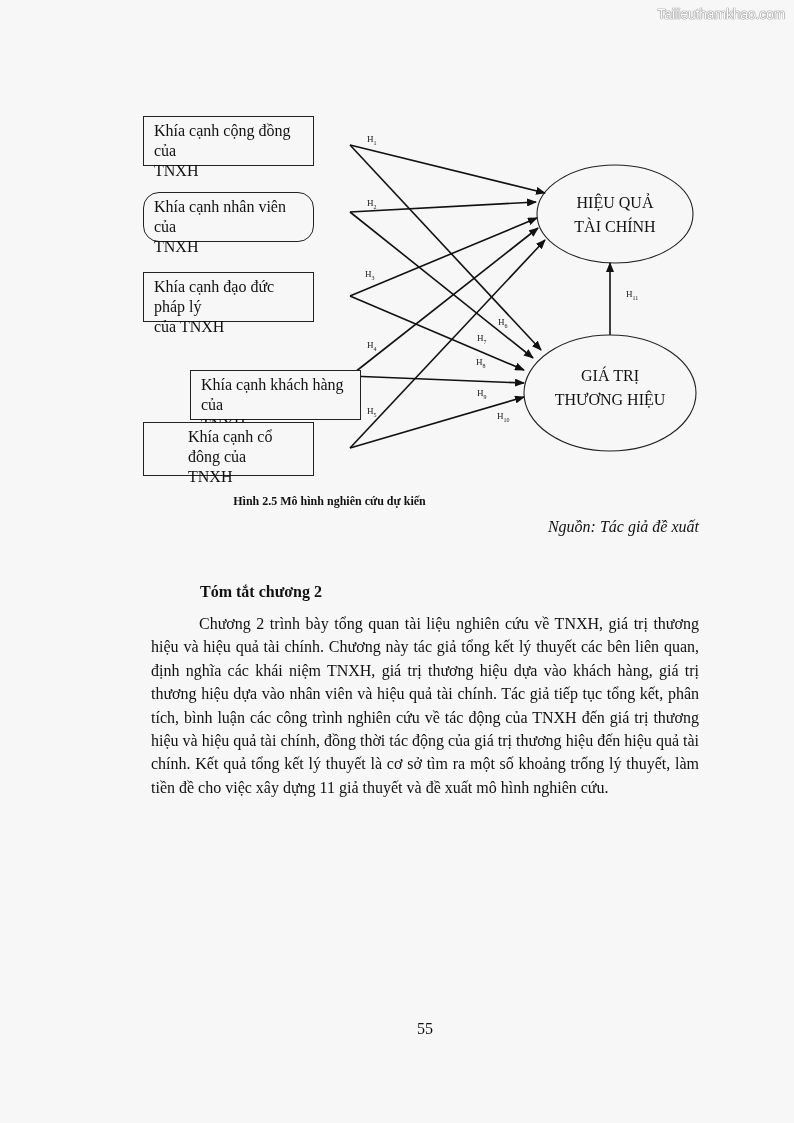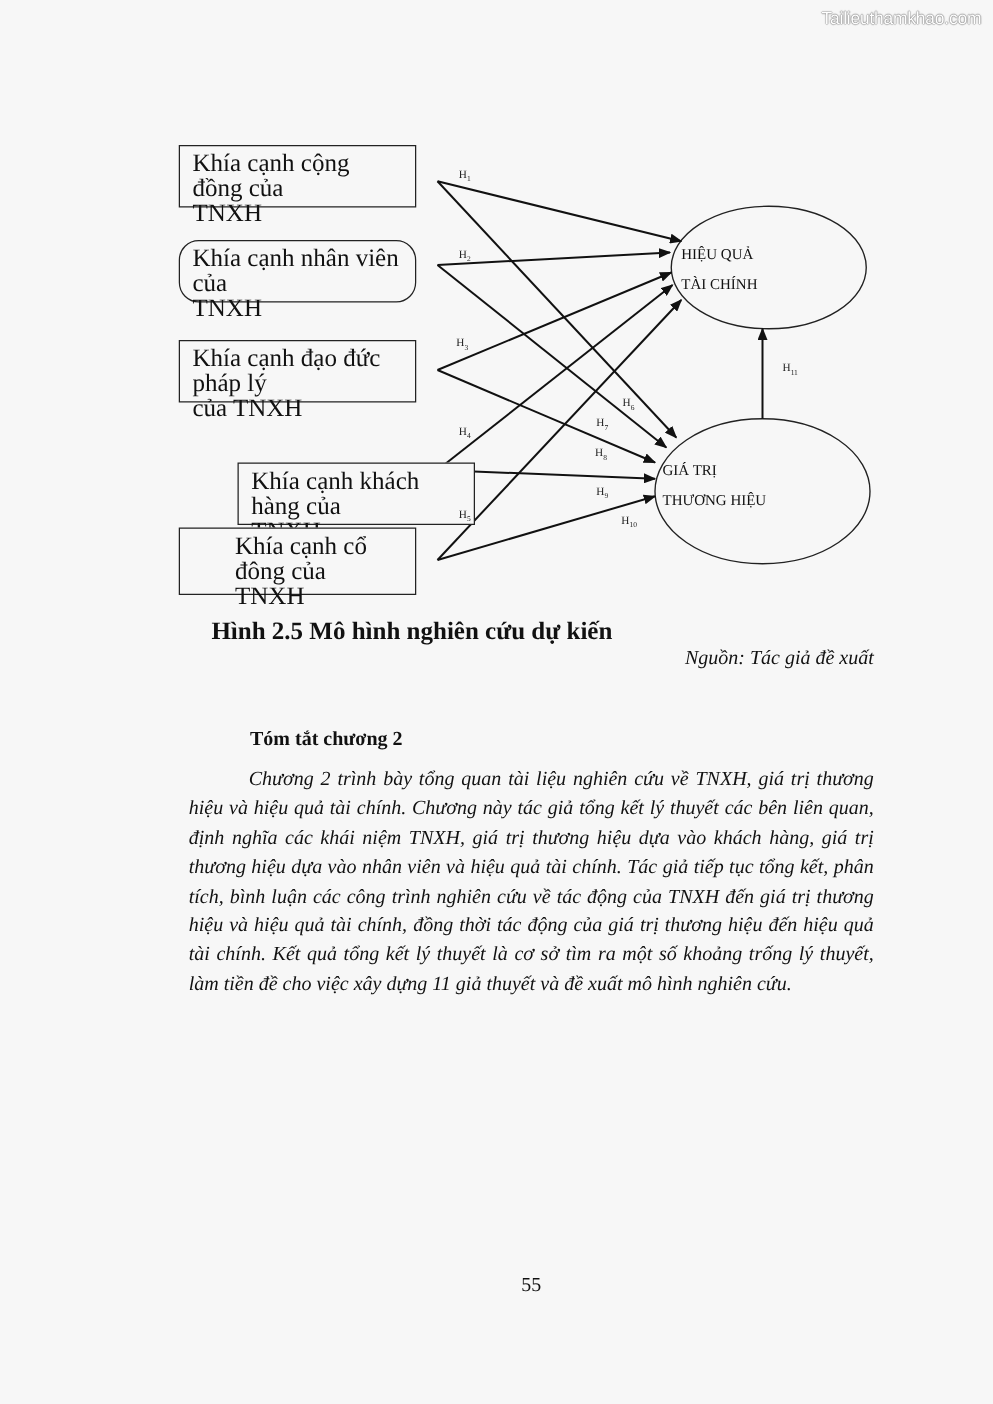--- a/index.html
+++ b/index.html
@@ -8,35 +8,35 @@
     font-family:"Liberation Serif","DejaVu Serif",serif; color:#111;
   }
   .watermark {
     position:absolute; top:6px; right:9px; font-family:"Liberation Sans","DejaVu Sans",sans-serif;
     font-size:14px; color:#fff; letter-spacing:-0.2px;
     text-shadow: 0 0 1px #777, 0 0 1px #777, 0 0 1px #888;
     margin-left: 48px;
   }
   svg.diagram { position:absolute; left:0; top:0; }
   .box {
-    position:absolute; left:143px; width:190px; height:50px; border:1.3px solid #222;
-    box-sizing:border-box; background:#f7f7f7; font-size:20px; line-height:20px;
+    position:absolute; left:143px; width:171px; height:50px; border:1.3px solid #222;
+    box-sizing:border-box; background:#f7f7f7; font-size:16px; line-height:20px;
     padding:4px 10px; white-space:pre-line;
   }
   .ellipse-label {
-    position:absolute; font-size:12px; line-height:24px; white-space:pre-line;
+    position:absolute; text-align:center; font-size:16px; line-height:24px; white-space:pre-line;
   }
   .hlabel { position:absolute; font-size:9px; color:#222; }
   .hlabel sub { font-size:6px; }
-  .caption { position:absolute; top:494px; left:0; width:663px; text-align:center; font-weight:bold; font-size:20px; }
+  .caption { position:absolute; top:494px; left:0; width:663px; text-align:center; font-weight:bold; font-size:12px; }
   .caption span { position:relative; left:-2px; }
   .source { position:absolute; top:518px; right:95px; font-style:italic; font-size:16px; }
   .section-title { position:absolute; top:583px; left:200px; font-weight:bold; font-size:16px; }
   .paragraph {
-    position:absolute; top:612px; left:151px; width:548px; font-style:italic; font-size:16px;
+    position:absolute; top:612px; left:151px; width:548px; font-size:16px;
     line-height:23.4px; text-align:justify; text-indent:48px;
   }
   .page-number { position:absolute; top:1020px; left:0; width:850px; text-align:center; font-size:16px; }
 </style>
 </head>
 <body>
 
 <div class="watermark">Tailieuthamkhao.com</div>
 
 <svg class="diagram" width="794" height="500" viewBox="0 0 794 500">

